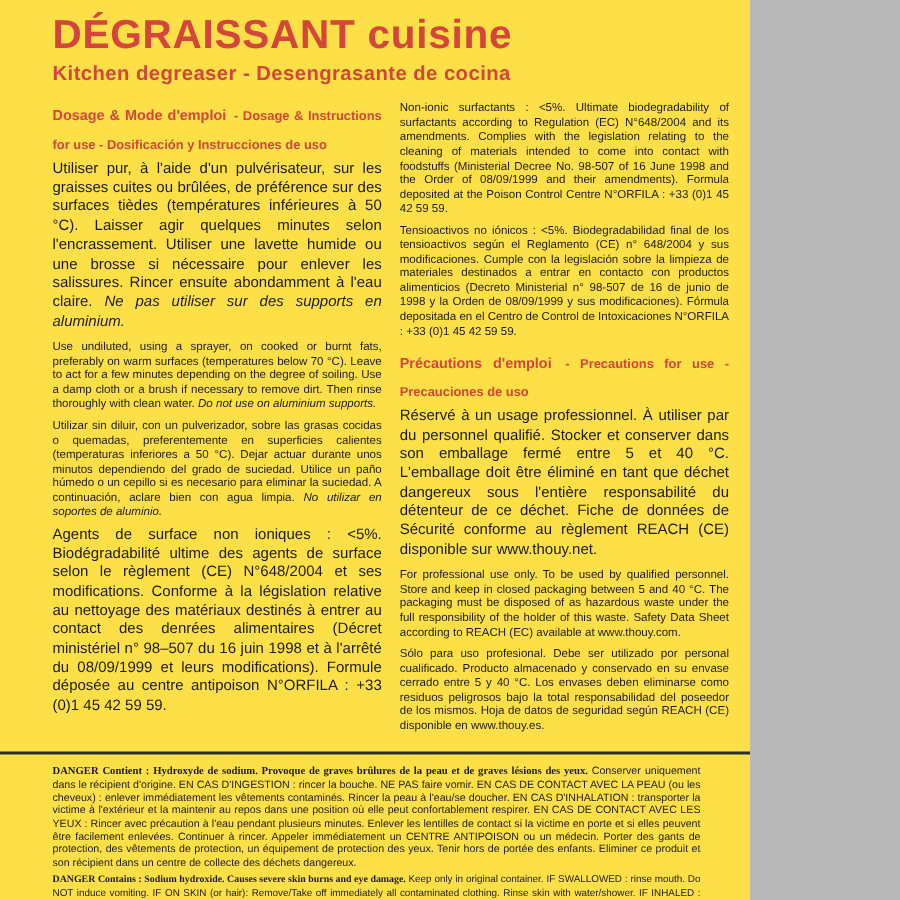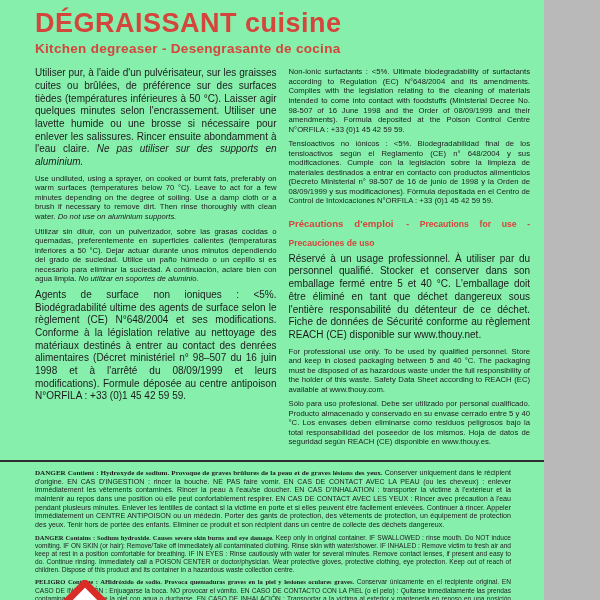--- a/index.html
+++ b/index.html
@@ -1,17 +1,17 @@
 <!DOCTYPE html>
 <html><head>
 <meta charset="utf-8">
 <style>
   html,body{margin:0;padding:0;background:#b9b9b9;}
   .label{
-    position:relative;width:544px;height:600px;background:#86efac;
+    position:relative;width:500px;height:600px;background:#fde047;
     font-family:"Liberation Sans",sans-serif;color:#1b1b1b;overflow:hidden;
     box-sizing:border-box;
   }
   .header{padding:9px 35px 0 35px;}
   .title{
     color:var(--accent);font-size:27px;font-weight:700;letter-spacing:.5px;line-height:1.05;
   }
   .subtitle{
     color:var(--accent);font-size:13.5px;font-weight:700;letter-spacing:.3px;margin-top:4px;
   }
@@ -42,20 +42,24 @@
 <div class="label" style="--accent:#d4453c;">
 
   <div class="header">
     <div class="title">DÉGRAISSANT cuisine</div>
     <div class="subtitle">Kitchen degreaser - Desengrasante de cocina</div>
   </div>
 
   <div class="columns">
 
     <div class="col">
+      <div class="heading">
+        <span class="primary">Dosage &amp; Mode d'emploi</span>
+        <span class="secondary">- Dosage &amp; Instructions for use - Dosificación y Instrucciones de uso</span>
+      </div>
       <p class="fr-text"><span>Utiliser pur, à l'aide d'un pulvérisateur, sur les graisses cuites ou brûlées, de préférence sur des surfaces tièdes (températures inférieures à 50 °C). Laisser agir quelques minutes selon l'encrassement. Utiliser une lavette humide ou une brosse si nécessaire pour enlever les salissures. Rincer ensuite abondamment à l'eau claire. </span><span class="ital">Ne pas utiliser sur des supports en aluminium.</span></p>
       <p class="sm-text"><span>Use undiluted, using a sprayer, on cooked or burnt fats, preferably on warm surfaces (temperatures below 70 °C). Leave to act for a few minutes depending on the degree of soiling. Use a damp cloth or a brush if necessary to remove dirt. Then rinse thoroughly with clean water. </span><span class="ital">Do not use on aluminium supports.</span></p>
       <p class="sm-text"><span>Utilizar sin diluir, con un pulverizador, sobre las grasas cocidas o quemadas, preferentemente en superficies calientes (temperaturas inferiores a 50 °C). Dejar actuar durante unos minutos dependiendo del grado de suciedad. Utilice un paño húmedo o un cepillo si es necesario para eliminar la suciedad. A continuación, aclare bien con agua limpia. </span><span class="ital">No utilizar en soportes de aluminio.</span></p>
       <p class="fr-text">Agents de surface non ioniques : &lt;5%. Biodégradabilité ultime des agents de surface selon le règlement (CE) N°648/2004 et ses modifications. Conforme à la législation relative au nettoyage des matériaux destinés à entrer au contact des denrées alimentaires (Décret ministériel n° 98–507 du 16 juin 1998 et à l'arrêté du 08/09/1999 et leurs modifications). Formule déposée au centre antipoison N°ORFILA : +33 (0)1 45 42 59 59.</p>
     </div>
 
     <div class="col">
       <p class="sm-text">Non-ionic surfactants : &lt;5%. Ultimate biodegradability of surfactants according to Regulation (EC) N°648/2004 and its amendments. Complies with the legislation relating to the cleaning of materials intended to come into contact with foodstuffs (Ministerial Decree No. 98-507 of 16 June 1998 and the Order of 08/09/1999 and their amendments). Formula deposited at the Poison Control Centre N°ORFILA : +33 (0)1 45 42 59 59.</p>
       <p class="sm-text">Tensioactivos no iónicos : &lt;5%. Biodegradabilidad final de los tensioactivos según el Reglamento (CE) n° 648/2004 y sus modificaciones. Cumple con la legislación sobre la limpieza de materiales destinados a entrar en contacto con productos alimenticios (Decreto Ministerial n° 98-507 de 16 de junio de 1998 y la Orden de 08/09/1999 y sus modificaciones). Fórmula depositada en el Centro de Control de Intoxicaciones N°ORFILA : +33 (0)1 45 42 59 59.</p>
       <div class="heading">

